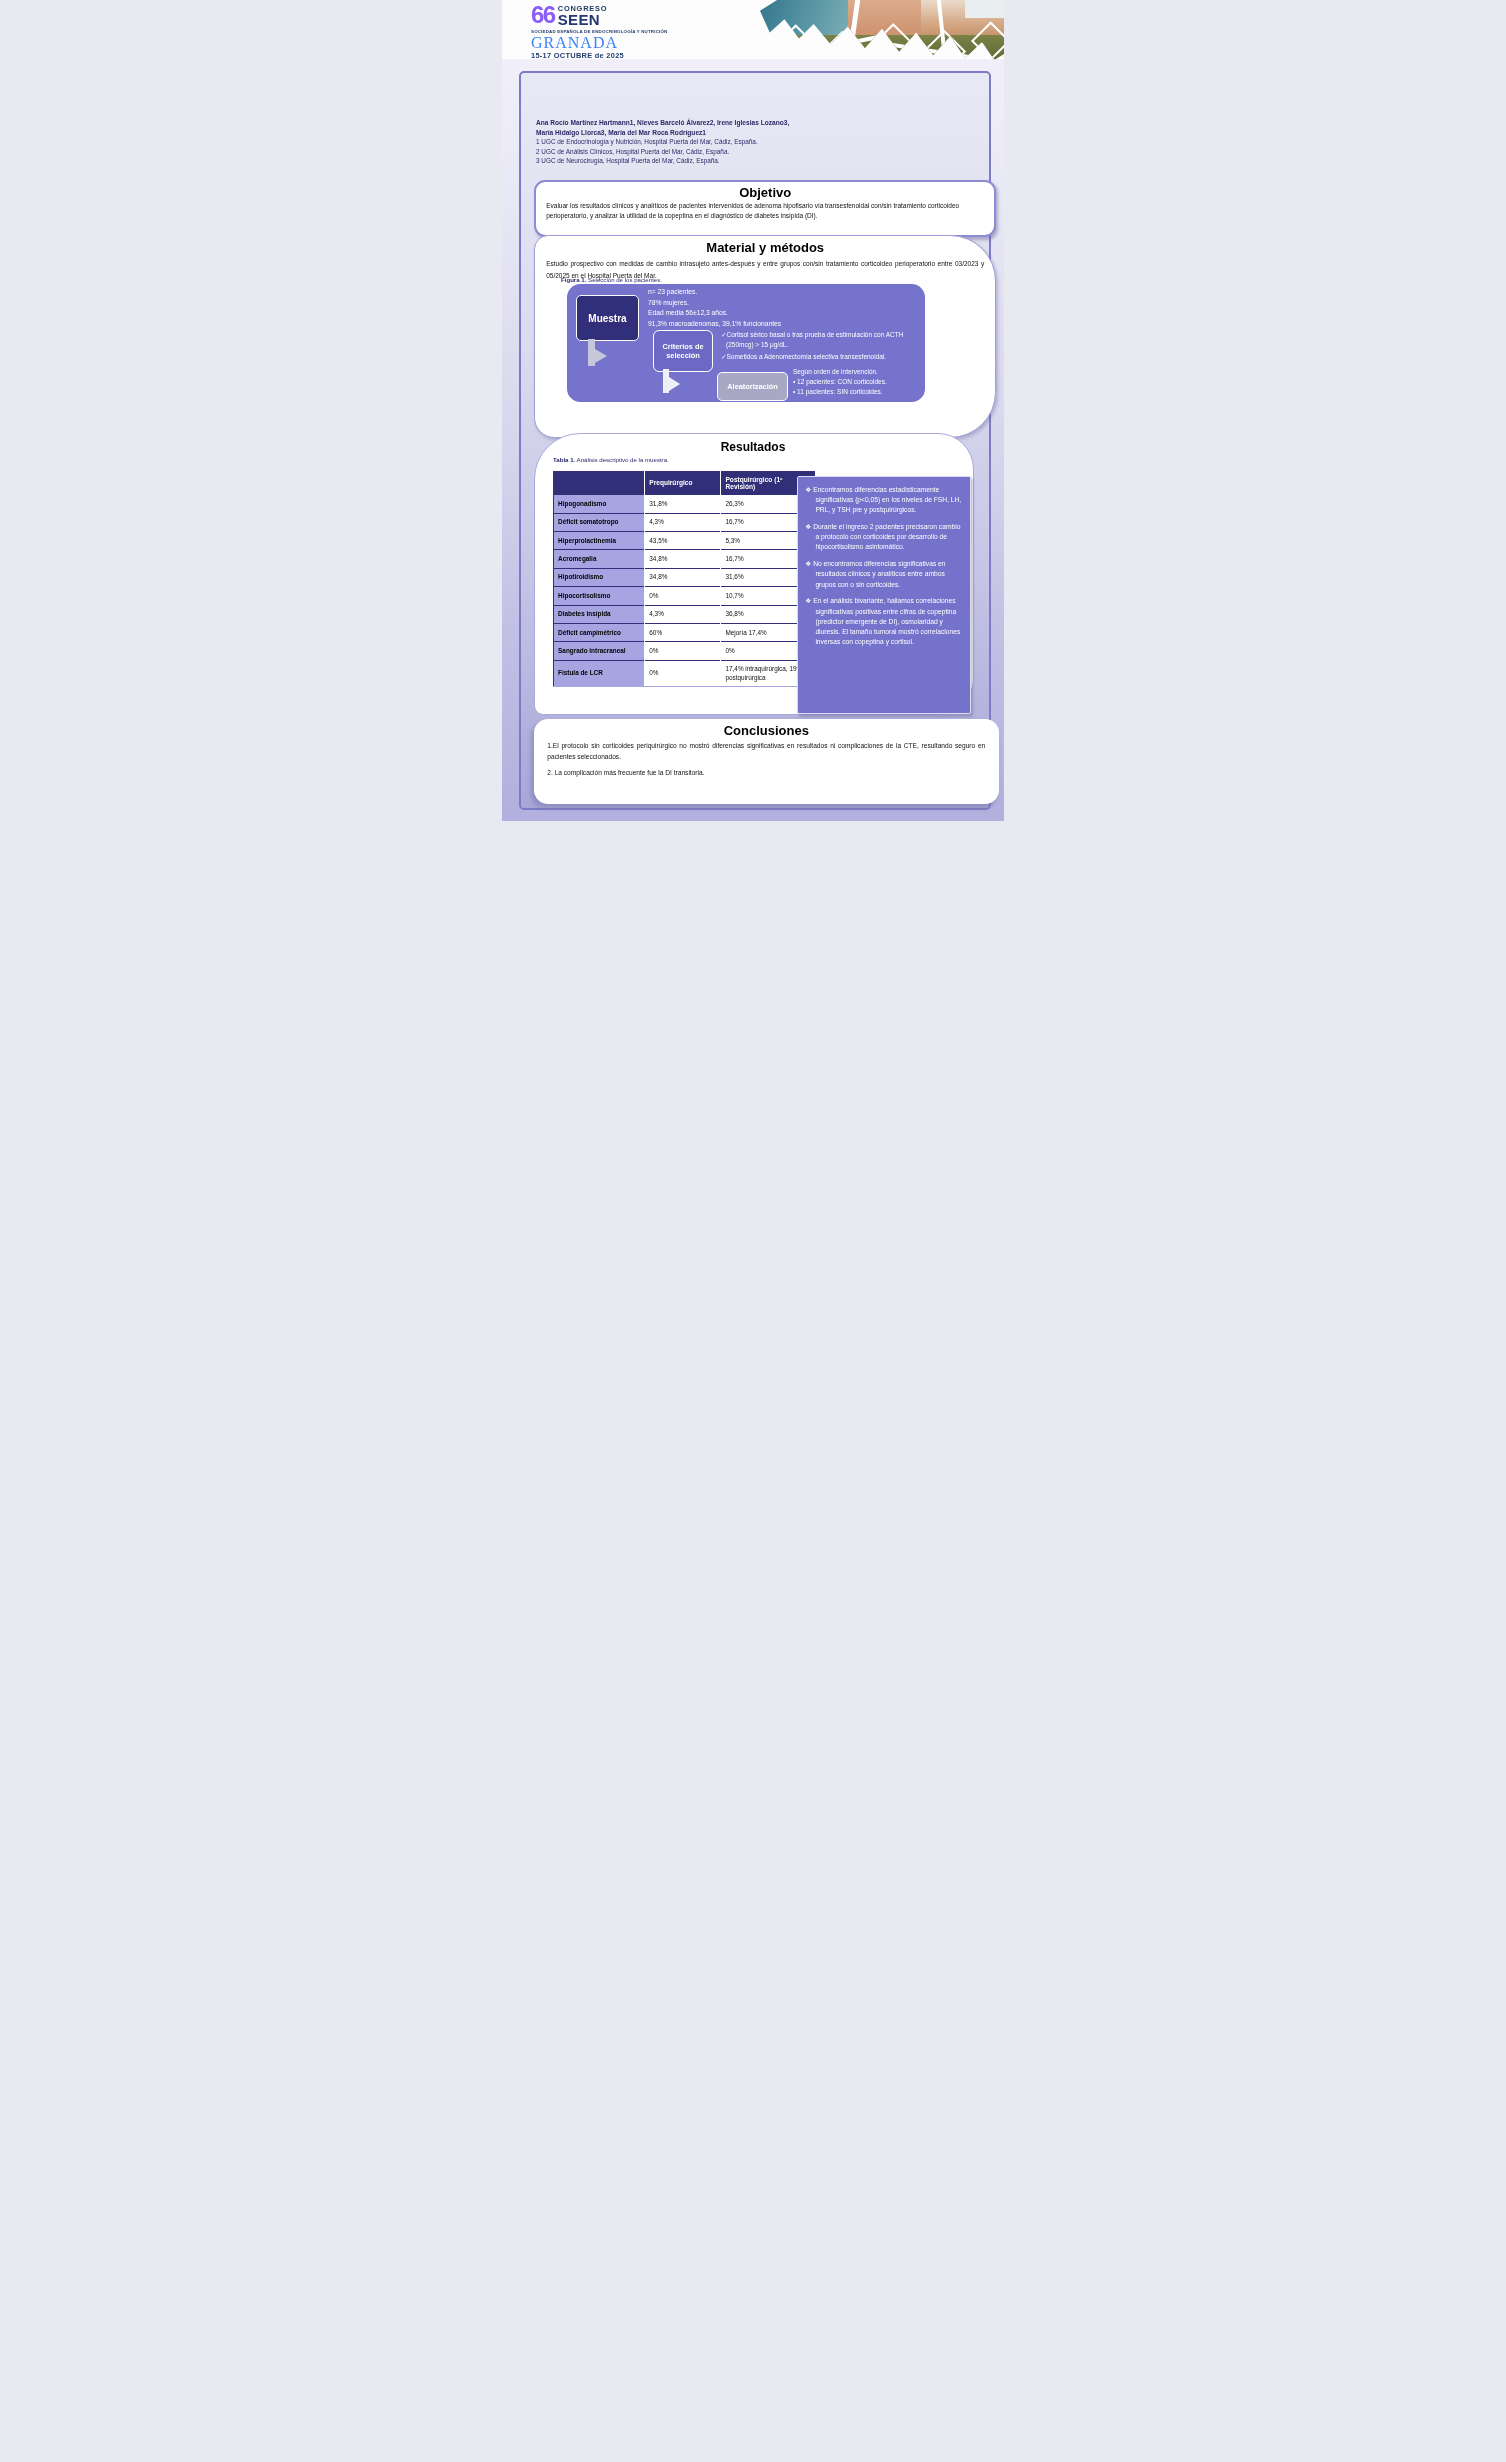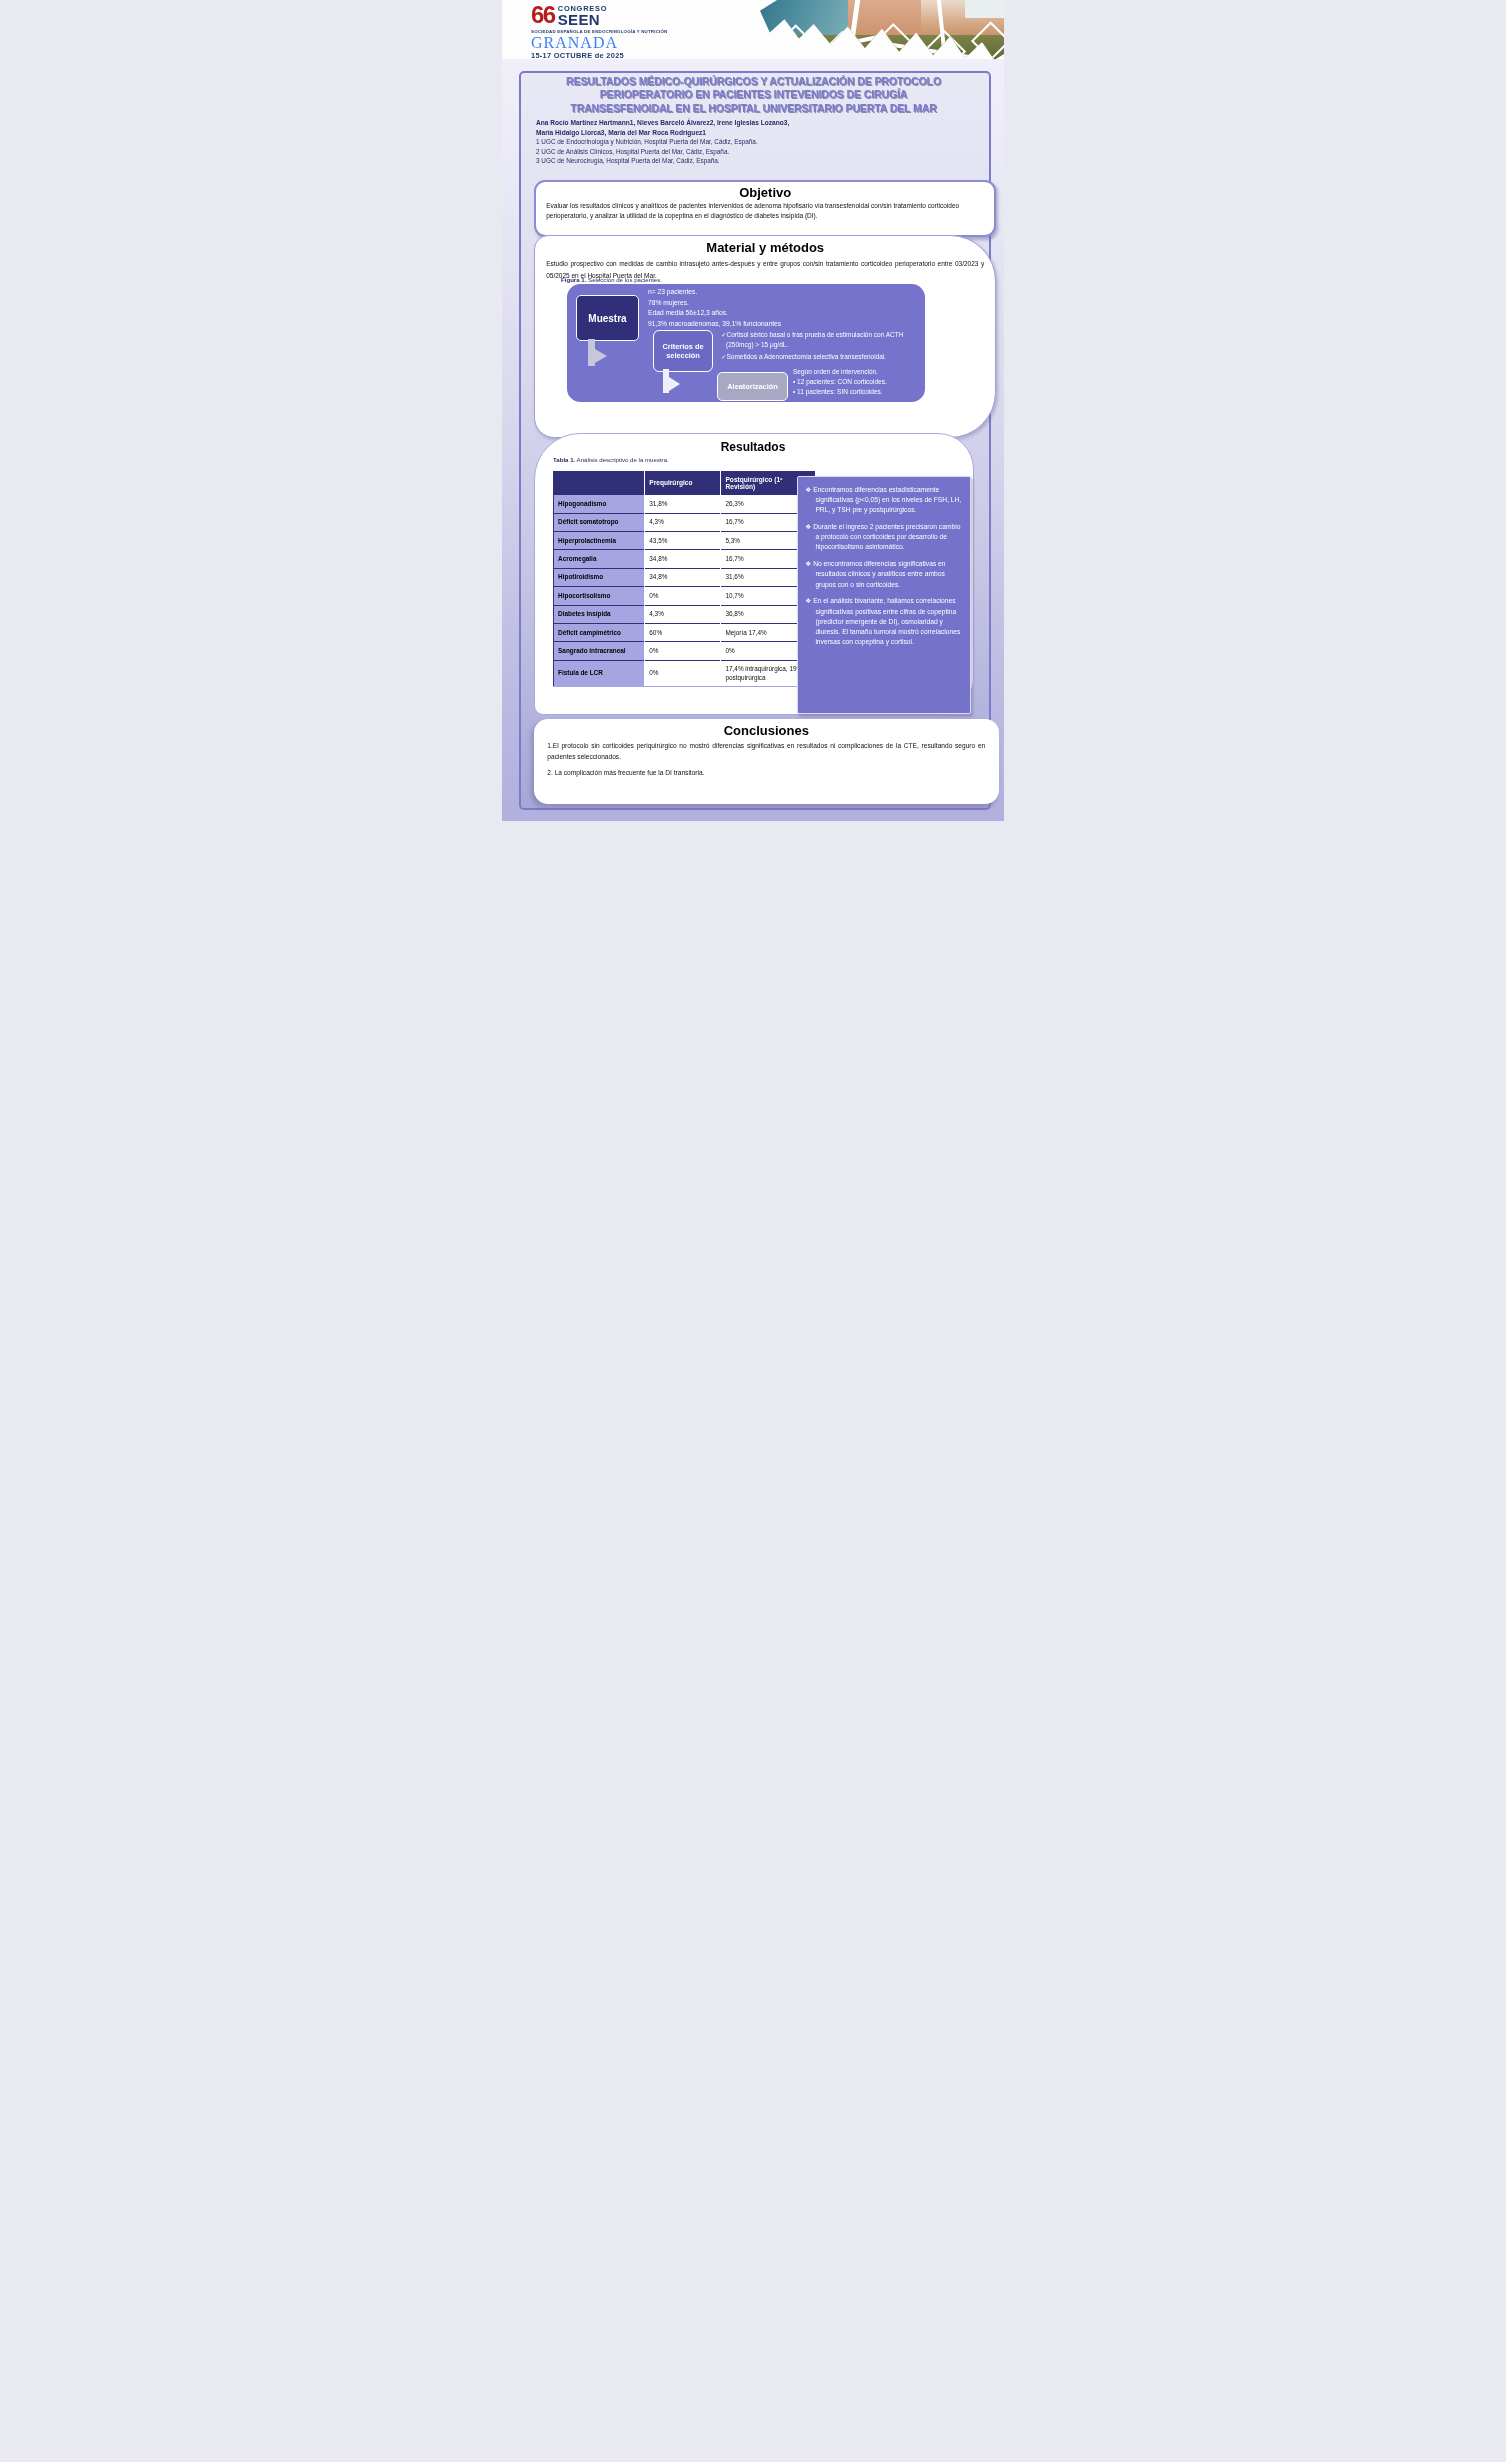--- a/index.html
+++ b/index.html
@@ -6,21 +6,21 @@
   .poster{
     position:relative;width:502px;height:821px;margin:0 auto;overflow:hidden;
     background:linear-gradient(180deg,#f4f3fb 0%,#e8e7f5 25%,#d7d5ec 55%,#c0bfe4 78%,#b1b0de 100%);
     font-family:"Liberation Sans",sans-serif;color:#111;
   }
   .abs{position:absolute;}
   
   .header-band{left:0;top:0;width:502px;height:59px;background:#fdfdfe;}
   .logo{left:29px;top:3.1px;width:169px;height:55px;}
   .logo-top{display:flex;align-items:flex-start;}
-  .logo-number{font-size:24px;font-weight:bold;letter-spacing:-1.5px;color:#b91c1c;line-height:24.5px;}
+  .logo-number{font-size:24px;font-weight:bold;letter-spacing:-1.5px;color:#8b5cf6;line-height:24.5px;}
   .logo-right{margin-left:3.1px;padding-top:1.5px;}
   .logo-congreso{font-size:7.4px;font-weight:bold;letter-spacing:0.8px;color:#1d3a62;line-height:7.7px;}
   .logo-seen{font-size:15px;font-weight:bold;letter-spacing:0.3px;color:#24386f;line-height:15px;}
   .logo-society{margin-top:1.5px;font-size:4.4px;font-weight:bold;letter-spacing:0.2px;color:#223c6d;}
   .logo-city{font-family:"Liberation Serif",serif;font-size:16px;letter-spacing:1px;color:#3b82f6;line-height:17px;}
   .logo-dates{font-size:7.4px;font-weight:bold;letter-spacing:0.3px;color:#223c6d;}
   
   .collage{left:258px;top:0;width:244px;height:60px;overflow:hidden;
     clip-path:polygon(7% 0,100% 0,100% 90%,96% 100%,91% 70%,84% 97%,78% 60%,71% 92%,64% 54%,57% 86%,50% 48%,43% 80%,36% 44%,29% 74%,22% 40%,16% 64%,10% 32%,4% 54%,0 18%);}
   .collage .sky{position:absolute;left:-6%;top:0;width:46%;height:62%;background:linear-gradient(100deg,#2e6f86,#5795a4 55%,#7fb0b6);transform:skew(-10deg);}
@@ -127,25 +127,20 @@
       <div class="dmd" style="left:21.5px;top:30px;width:23.5px;height:23.5px;"></div>
       <div class="dmd" style="left:67px;top:37px;width:26.6px;height:26.6px;"></div>
       <div class="dmd" style="left:119px;top:29px;width:24.5px;height:24.5px;"></div>
       <div class="dmd" style="left:169px;top:36px;width:26.6px;height:26.6px;"></div>
       <div class="dmd" style="left:217px;top:26.6px;width:23.5px;height:23.5px;"></div>
     </div>
   </div>
 
   <div class="abs frame"></div>
 
-  <div class="abs title">
-    <div>RESULTADOS MÉDICO-QUIRÚRGICOS Y ACTUALIZACIÓN DE PROTOCOLO</div>
-    <div>PERIOPERATORIO EN PACIENTES INTEVENIDOS DE CIRUGÍA</div>
-    <div>TRANSESFENOIDAL EN EL HOSPITAL UNIVERSITARIO PUERTA DEL MAR</div>
-  </div>
 
   <div class="abs authors">
     <div class="a-bold">Ana Rocío Martínez Hartmann1, Nieves Barceló Álvarez2, Irene Iglesias Lozano3,</div>
     <div class="a-bold">María Hidalgo Llorca3, María del Mar Roca Rodríguez1</div>
     <div class="a-aff">1 UGC de Endocrinología y Nutrición, Hospital Puerta del Mar, Cádiz, España.</div>
     <div class="a-aff">2 UGC de Análisis Clínicos, Hospital Puerta del Mar, Cádiz, España.</div>
     <div class="a-aff">3 UGC de Neurocirugía, Hospital Puerta del Mar, Cádiz, España.</div>
   </div>
 
   <div class="abs whitebox objetivo">

